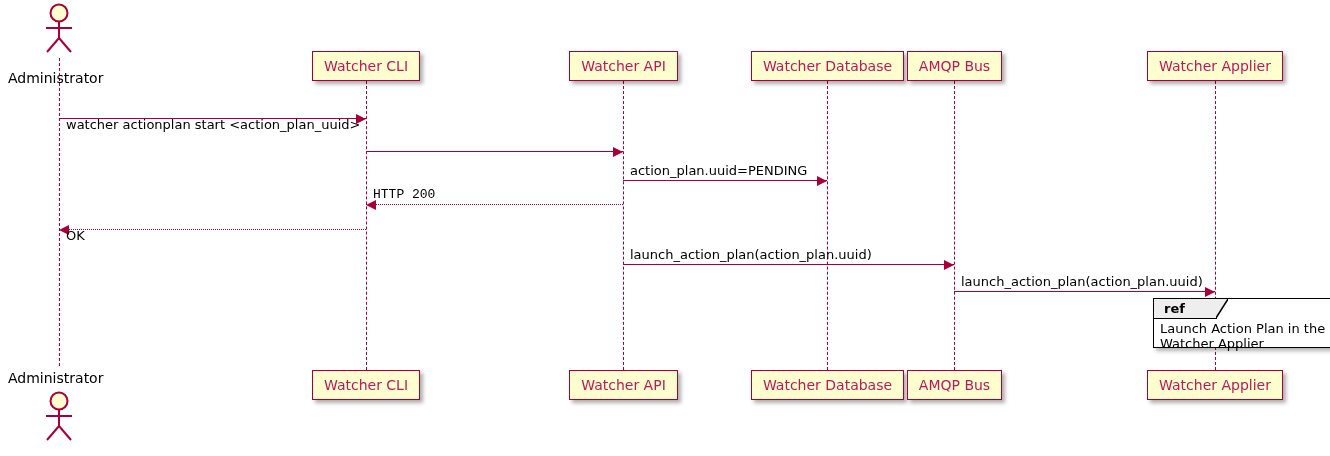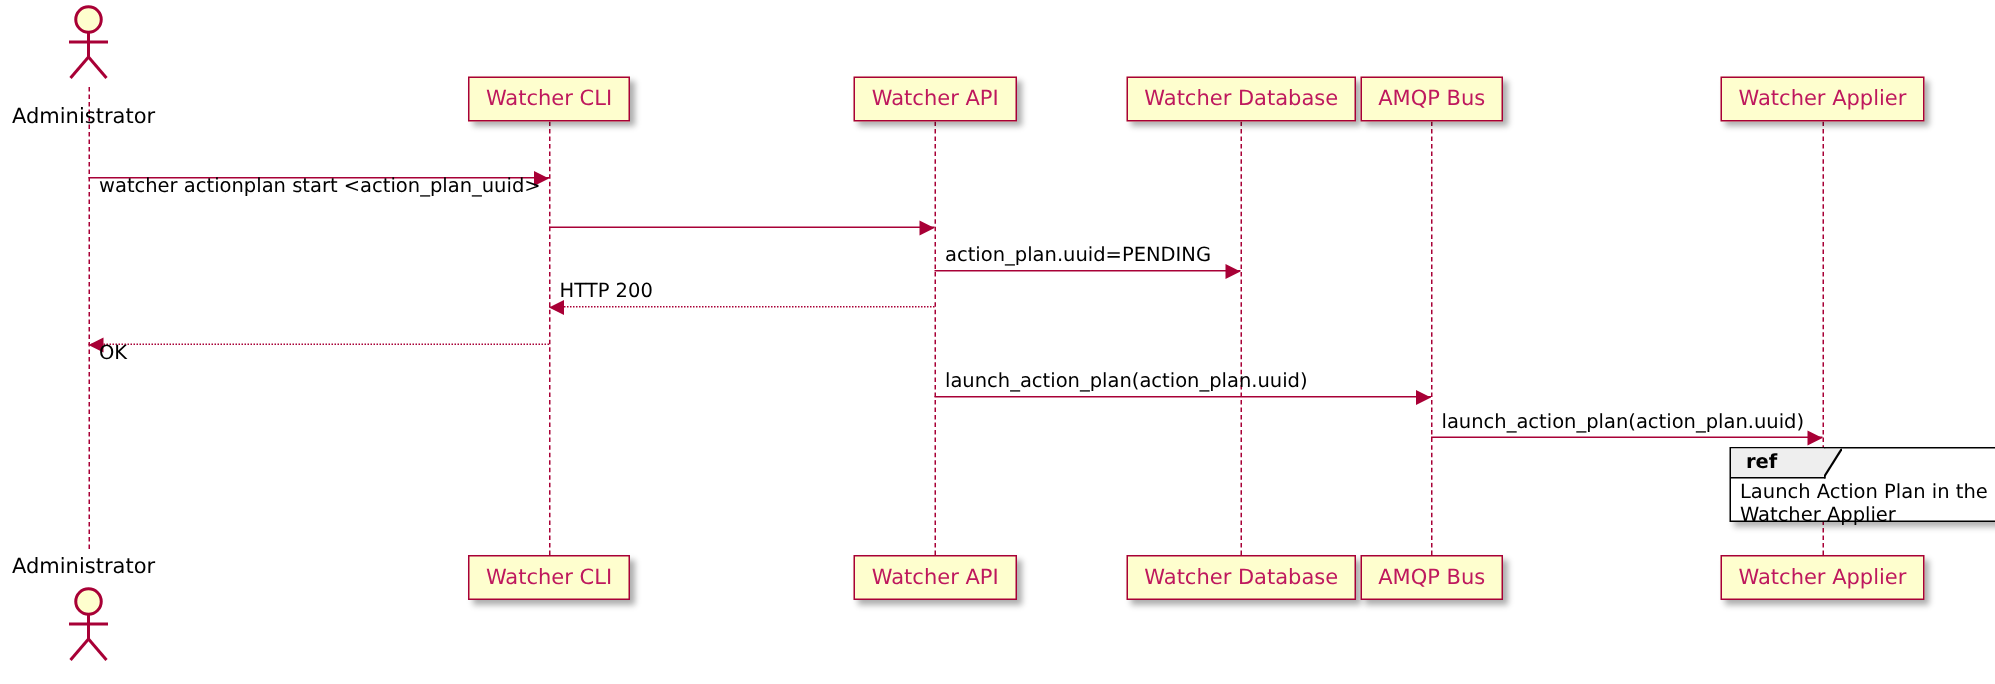--- a/index.html
+++ b/index.html
@@ -134,21 +134,21 @@
       <div class="arrow-line" style="left: 59px; top: 118px; width: 307px;"></div>
       <div class="arrow-head right" style="top: 114px; left: 356px;"></div>
       <div class="msg-label" style="left: 66px; top: 101px; margin-top: 16px;">watcher actionplan start &lt;action_plan_uuid&gt;</div>
       <div class="arrow-line" style="left: 366px; top: 151px; width: 257px;"></div>
       <div class="arrow-head right" style="top: 147px; left: 613px;"></div>
       <div class="arrow-line" style="left: 623px; top: 180px; width: 204px;"></div>
       <div class="arrow-head right" style="top: 176px; left: 817px;"></div>
       <div class="msg-label" style="left: 630px; top: 163px;">action_plan.uuid=PENDING</div>
       <div class="arrow-line dotted" style="left: 366px; top: 204px; width: 257px;"></div>
       <div class="arrow-head left" style="top: 200px; left: 366px;"></div>
-      <div class="msg-label" style="left: 373px; top: 187px;">HTTP 200</div>
+      <div class="msg-label" style="left: 373px; top: 187px; font-family: Liberation Mono, monospace;">HTTP 200</div>
       <div class="arrow-line dotted" style="left: 59px; top: 229px; width: 307px;"></div>
       <div class="arrow-head left" style="top: 225px; left: 59px;"></div>
       <div class="msg-label" style="left: 66px; top: 228px;">OK</div>
       <div class="arrow-line" style="left: 623px; top: 264px; width: 331px;"></div>
       <div class="arrow-head right" style="top: 260px; left: 944px;"></div>
       <div class="msg-label" style="left: 630px; top: 247px;">launch_action_plan(action_plan.uuid)</div>
       <div class="arrow-line" style="left: 954px; top: 291px; width: 261px;"></div>
       <div class="arrow-head right" style="top: 287px; left: 1205px;"></div>
       <div class="msg-label" style="left: 961px; top: 274px;">launch_action_plan(action_plan.uuid)</div>
     </div>

